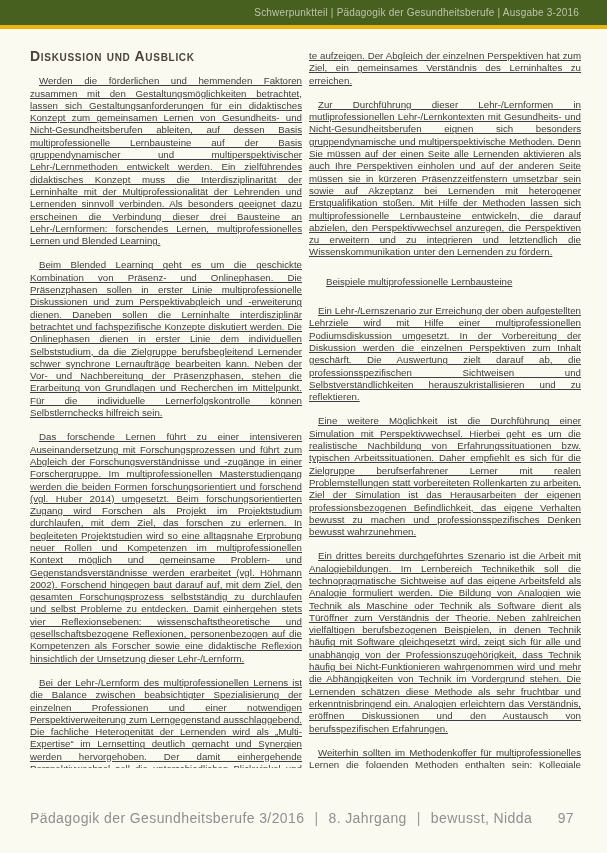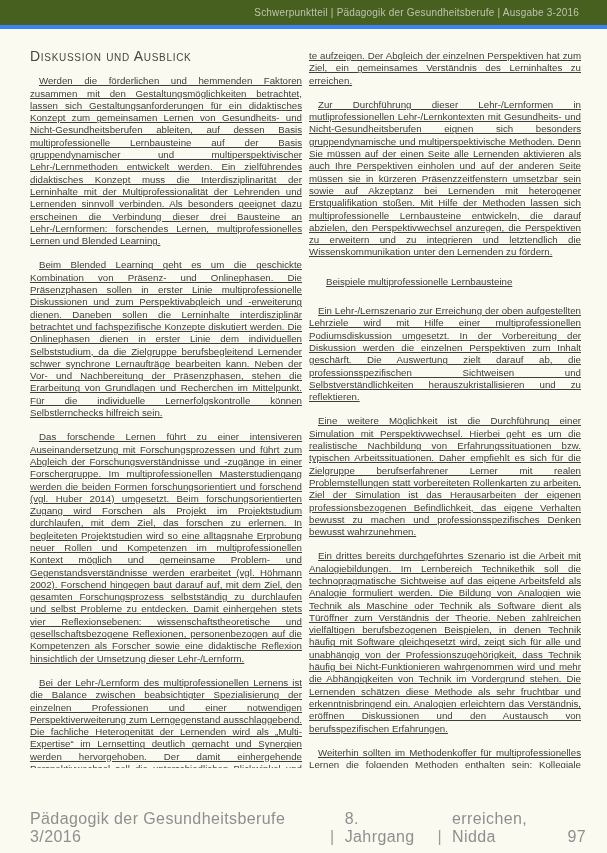--- a/index.html
+++ b/index.html
@@ -7,21 +7,21 @@
     width: 607px; height: 853px;
     background: #fbfaf0;
     font-family: "Liberation Sans", sans-serif;
     color: #3e3e3e;
     position: relative;
     overflow: hidden;
   }
   .topbar {
     height: 29px;
     background: #47601f;
-    border-bottom: 4px solid #3b82f6;
+    border-bottom: 4px solid #eab308;
     display: flex;
     align-items: center;
     justify-content: flex-end;
     padding-right: 28px;
     box-sizing: border-box;
   }
   .topbar-text {
     font-size: 10px;
     color: #bdc5ab;
     letter-spacing: 0.2px;
@@ -36,40 +36,40 @@
   }
   .col {
     flex: 1;
     min-width: 0;
     text-align: justify;
     font-size: 9.7px;
     line-height: 12.3px;
   }
   .heading {
     font-variant: small-caps;
-    font-weight: 400;
+    font-weight: 700;
     font-size: 14px;
     letter-spacing: 0.7px;
     color: #4a453c;
     margin: 0 0 13px 0;
     text-align: left;
   }
   .para { margin: 0 0 12px 0; text-decoration: underline; }
   .para.indent { text-indent: 9px; }
   .para:last-child { margin-bottom: 0; }
   .subhead {
     margin: 17px;
     text-align: left;
   }
   .pagefooter {
     position: absolute;
-    left: 30px; right: 21px; top: 810px;
+    left: 30px; right: 33px; top: 810px;
     display: flex;
     align-items: flex-end;
-    font-size: 16px;
+    font-size: 14px;
     color: #8f8f8f;
     letter-spacing: 0.4px;
   }
   .pipe { margin: 0 10px; color: #9a9a9a; }
   .spacer { flex: 1; }
 </style>
 </head>
 <body>
 
 <header class="topbar">
@@ -93,16 +93,16 @@
     <p class="para indent">Ein drittes bereits durchgeführtes Szenario ist die Arbeit mit Analogiebildungen. Im Lernbereich Technikethik soll die technopragmatische Sichtweise auf das eigene Arbeitsfeld als Analogie formuliert werden. Die Bildung von Analogien wie Technik als Maschine oder Technik als Software dient als Türöffner zum Verständnis der Theorie. Neben zahlreichen vielfältigen berufsbezogenen Beispielen, in denen Technik häufig mit Software gleichgesetzt wird, zeigt sich für alle und unabhängig von der Professionszugehörigkeit, dass Technik häufig bei Nicht-Funktionieren wahrgenommen wird und mehr die Abhängigkeiten von Technik im Vordergrund stehen. Die Lernenden schätzen diese Methode als sehr fruchtbar und erkenntnisbringend ein. Analogien erleichtern das Verständnis, eröffnen Diskussionen und den Austausch von berufsspezifischen Erfahrungen.</p>
     <p class="para indent">Weiterhin sollten im Methodenkoffer für multiprofessionelles Lernen die folgenden Methoden enthalten sein: Kollegiale Fallberatung, Kreativitätstechniken, Podiumsdiskussion, Simulationen mit Perspektivwechsel, Reflexion der Rolle, Kultur, Schnittstellen, Multiprofessionelle</p>
   </section>
 </main>
 
 <footer class="pagefooter">
   <span>Pädagogik der Gesundheitsberufe 3/2016</span>
   <span class="pipe">|</span>
   <span>8. Jahrgang</span>
   <span class="pipe">|</span>
-  <span>erreichen, Nidda</span>
+  <span>bewusst, Nidda</span>
   <span class="spacer"></span>
   <span>97</span>
 </footer>
 
 </body></html>

